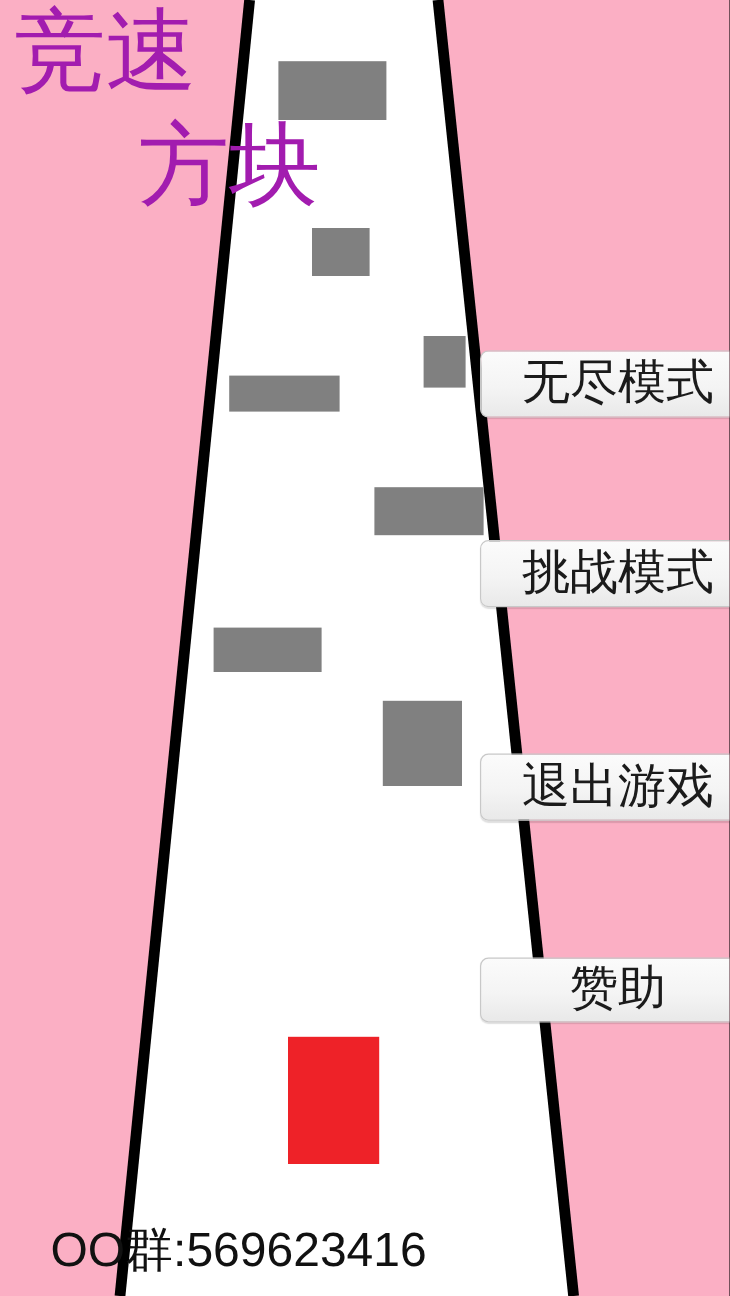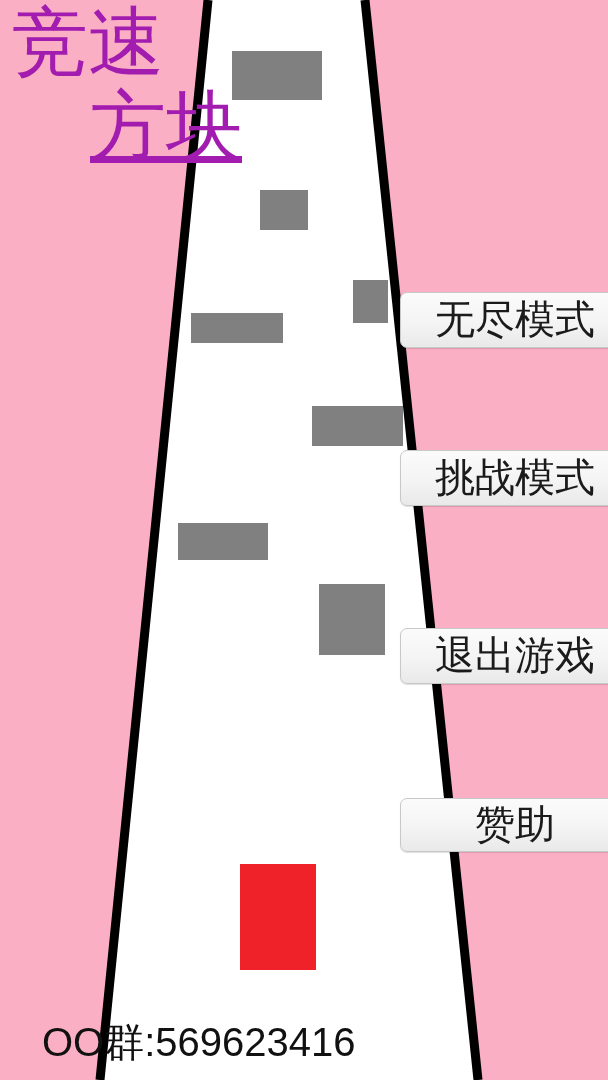--- a/index.html
+++ b/index.html
@@ -36,21 +36,21 @@
   }
   .title-line {
     color: #a21caf;
     font-size: 76px;
     line-height: 84px;
     font-weight: 400;
     white-space: nowrap;
     font-family: "DejaVu Sans", "Liberation Sans", sans-serif;
   }
   #title-line-1 { text-align: left;  padding-left: 12px; }
-  #title-line-2 { text-align: left;  padding-left: 90px; margin-top: 0; text-decoration: underline; }
+  #title-line-2 { text-align: left;  padding-left: 115px; margin-top: 11px; }
 
   
   .block {
     position: absolute;
     background: #808080;
     z-index: 4;
   }
   #player-block {
     position: absolute;
     background: #ee2228;

